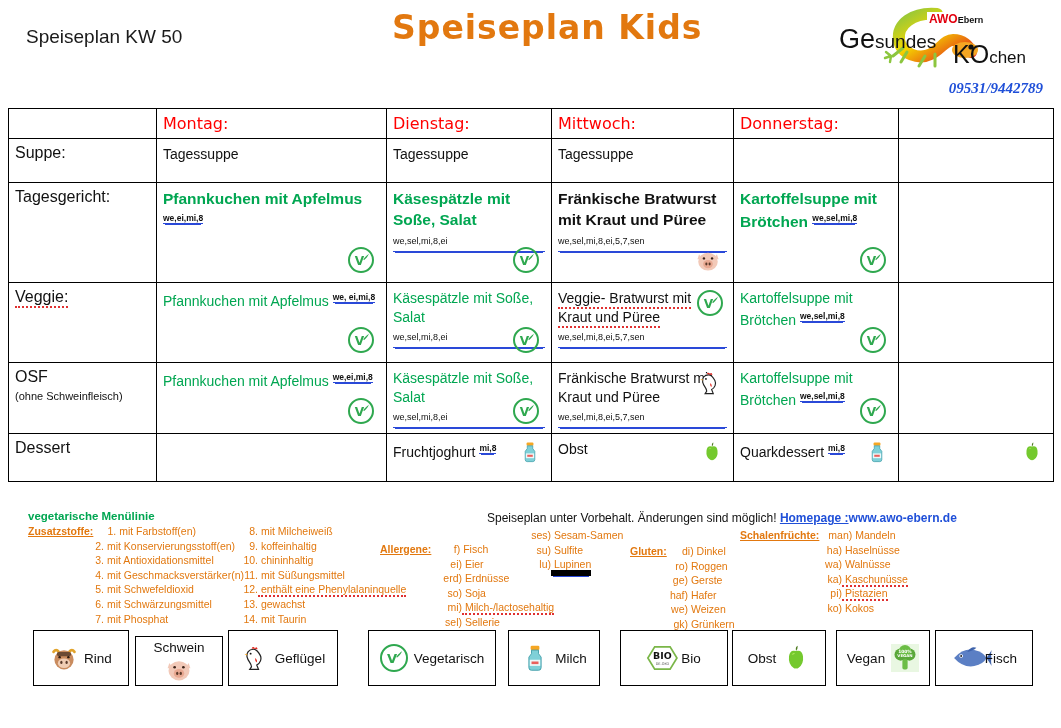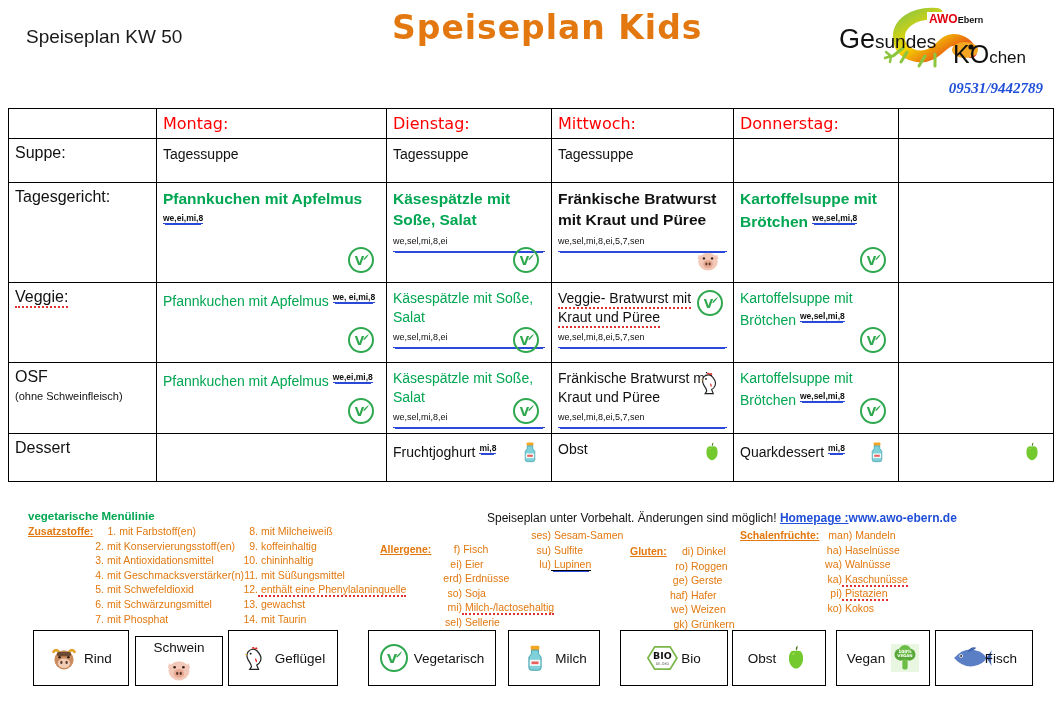--- a/index.html
+++ b/index.html
@@ -129,21 +129,21 @@
     position:absolute; left:0; top:16px; width:1061px; height:100px;
     color:#e2780f; font-size:10.5px; line-height:14.6px;
   }
   .lg-col { position:absolute; }
   .lg-head {
     color:#e2780f; font-weight:bold; text-decoration:underline;
   }
   .lg-row { white-space:nowrap; }
   .lg-num { display:inline-block; text-align:right; }
   .sq { border-bottom:2px dotted #e03030; }
-  .bu { border-bottom:1px solid #000000; box-shadow:0 3px 0 -2px #2a49d8; }
+  .bu { border-bottom:6px solid #000000; box-shadow:0 3px 0 -2px #2a49d8; }
 
   .za { left:28px; top:0; }
   .zb { left:236px; top:0; }
   .al { left:380px; top:18px; }
   .al2 { left:525px; top:4px; }
   .gl { left:630px; top:4px;margin-top:16px; }
   .sf { left:740px; top:4px; }
 
   
   .iconbar { position:absolute; left:0; top:630px; width:1061px; height:62px; }

